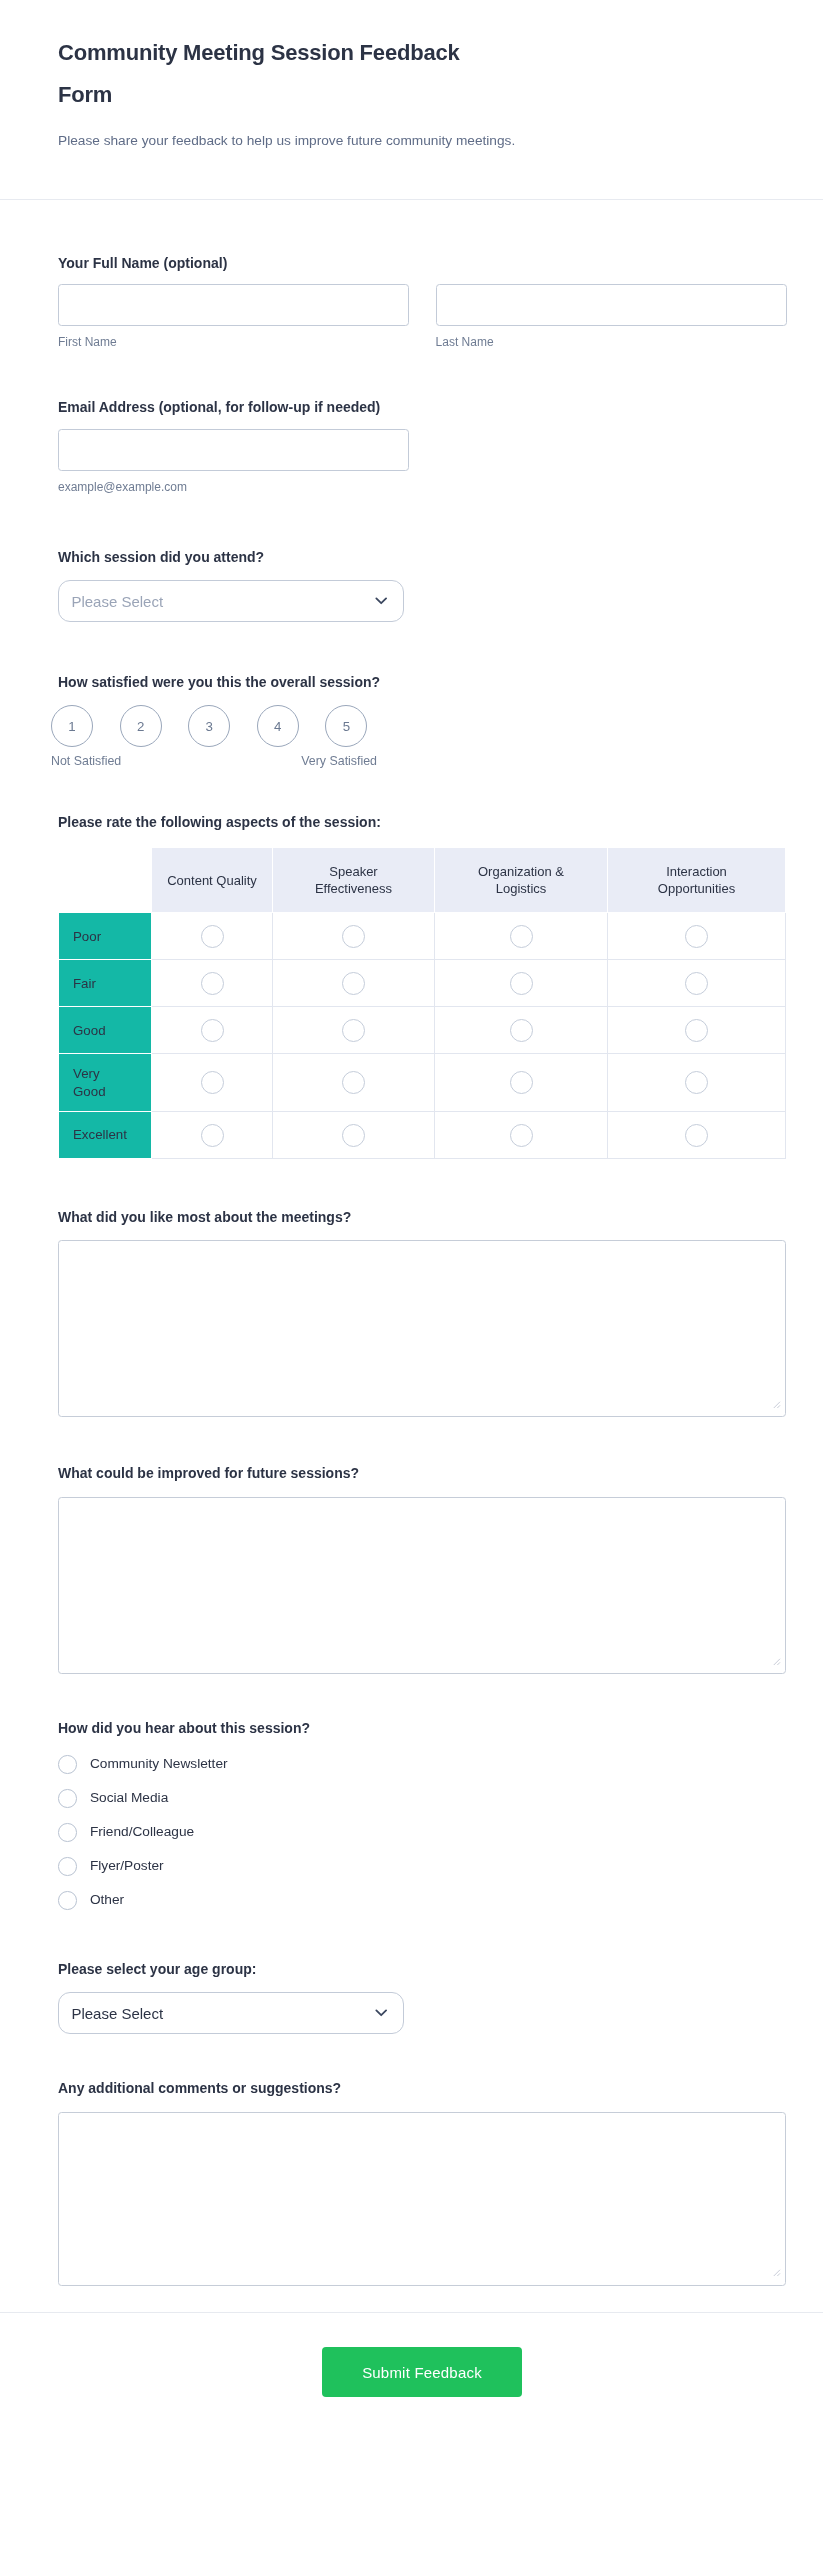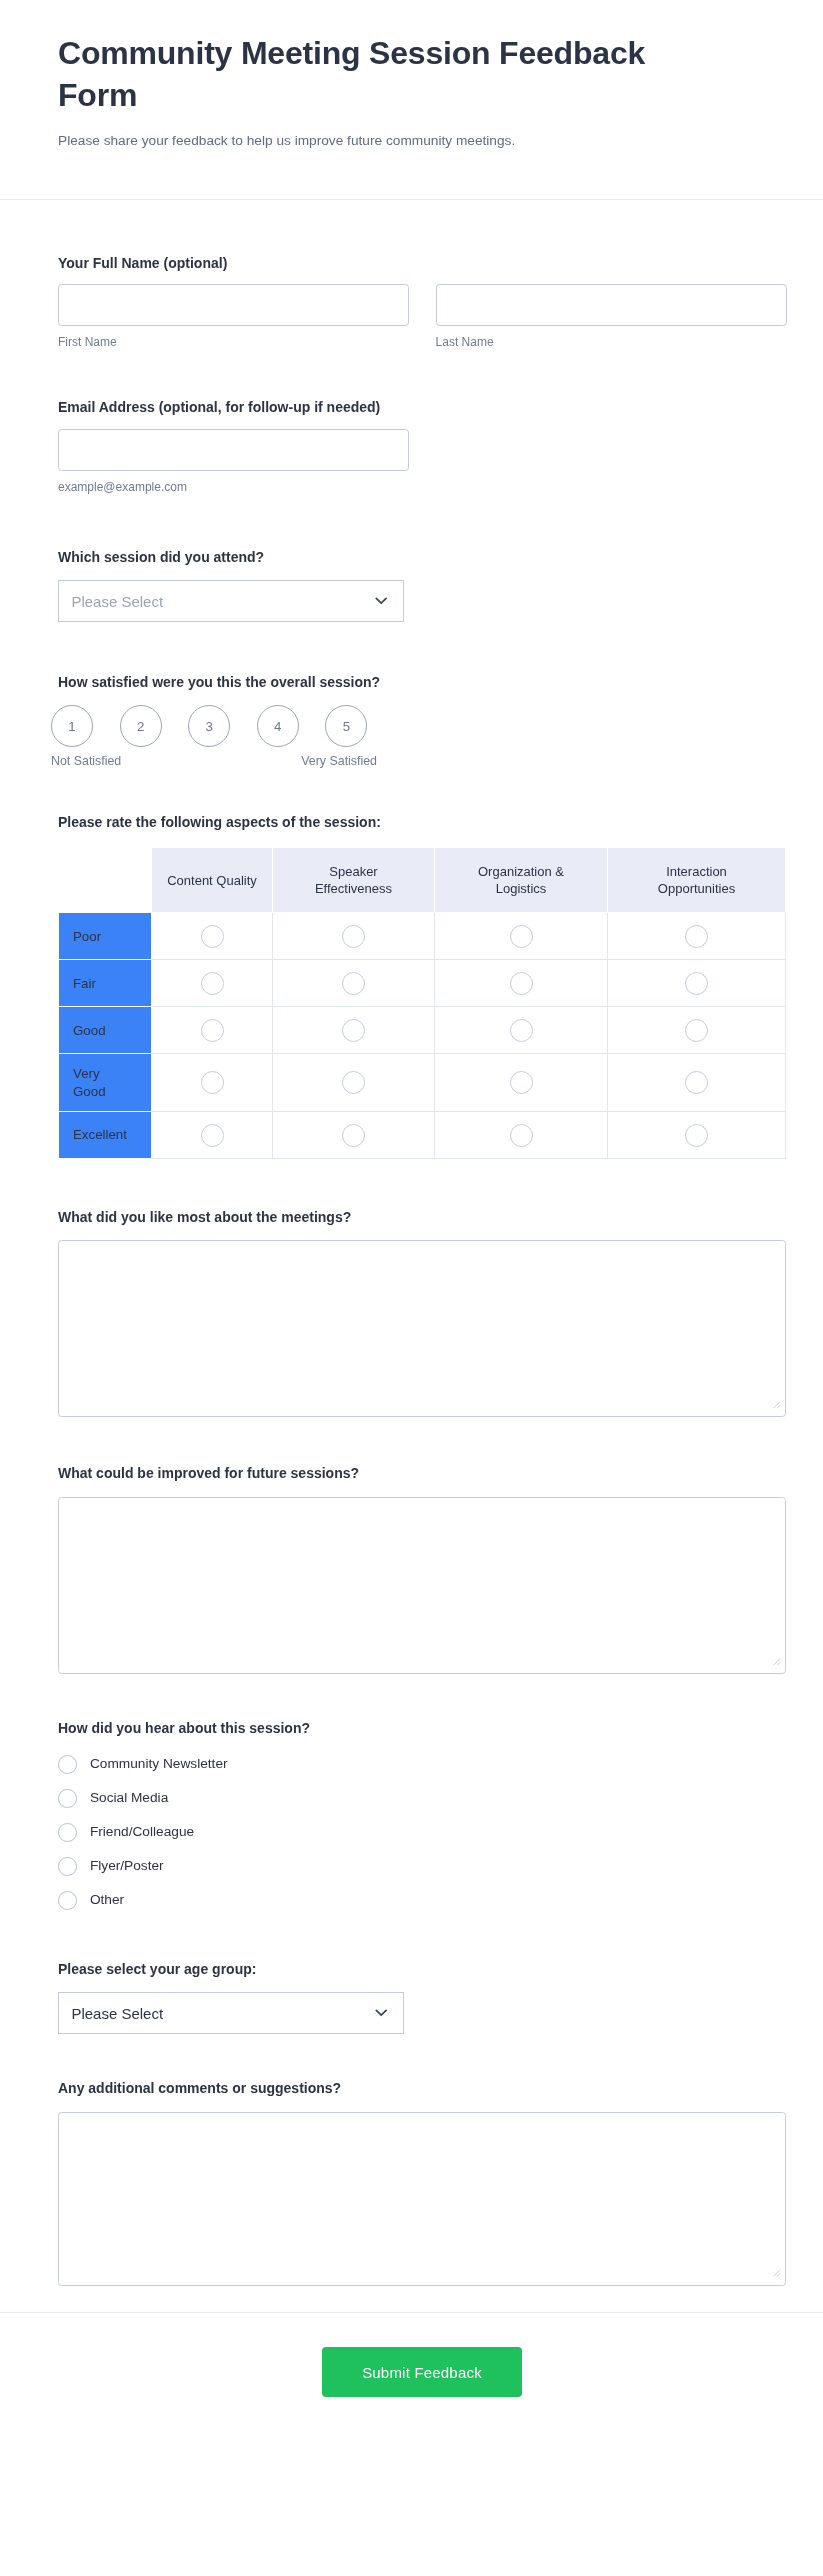--- a/index.html
+++ b/index.html
@@ -6,21 +6,21 @@
   body{
     width:823px;
     font-family:"Liberation Sans","DejaVu Sans",sans-serif;
     color:#2c3345;
     -webkit-font-smoothing:antialiased;
   }
   .content{padding-left:58px;padding-right:37px;}
   
   .form-header{padding-top:32px;}
   h1.form-title{
-    margin:0;font-size:32px;line-height:42px;font-weight:700;color:#2c3345;letter-spacing:-0.2px;
+    margin:0;font-size:22px;line-height:42px;font-weight:700;color:#2c3345;letter-spacing:-0.2px;
   }
   h1.form-title span{display:block;}
   .form-subtitle{margin-top:15px;font-size:13.7px;color:#5f6c87;line-height:19.5px;}
   hr.divider{border:none;border-top:0.9px solid #e7eaf0;margin:0;}
   hr.top-divider{margin-top:48px;}
   hr.bottom-divider{margin-top:26.6px;}
   
   .form-body{padding-top:53px;}
   .q-label{font-size:14px;font-weight:600;color:#2c3345;line-height:21px;}
   .q{margin-bottom:50px;}
@@ -38,21 +38,21 @@
   
   .fields-row{display:flex;gap:26.6px;margin-top:10.6px;}
   .field-col{width:351px;}
   input.text-input{
     box-sizing:border-box;width:351px;height:42px;border:0.9px solid #c3cbd8;border-radius:3.5px;
     background:#fff;font-size:13.3px;color:#2c3345;padding:0 10.6px;outline:none;display:block;
   }
   .sublabel{margin-top:9px;font-size:12px;color:#6f7c93;line-height:14px;}
   
   .select-box{
-    box-sizing:border-box;width:346px;height:42px;border:0.9px solid #c3cbd8;border-radius:0;
+    box-sizing:border-box;width:346px;height:42px;border:0.9px solid #c3cbd8;border-radius:12px;
     margin-top:12.4px;background:#fff;display:flex;align-items:center;justify-content:space-between;
     padding:0 16px 0 12.4px;cursor:pointer;
   }
   .select-value{font-size:15px;color:#9aa4b7;}
   .select-value.dark{color:#2c3345;}
   .chevron{flex:0 0 auto;display:flex;}
   
   .scale-row{display:flex;gap:26.6px;margin-top:12.4px;margin-left:-7px;}
   .scale-circle{
     box-sizing:border-box;width:42px;height:42px;border:0.9px solid #9aa7bb;border-radius:50%;
@@ -68,21 +68,21 @@
   table.matrix col.c2{width:162px;}
   table.matrix col.c3{width:173px;}
   table.matrix col.c4{width:178px;}
   table.matrix th.hcell{
     background:#e9ecf6;border:1.8px solid #ffffff;height:57px;font-size:13px;font-weight:500;
     color:#2c3345;text-align:center;vertical-align:middle;line-height:17.7px;padding:3.5px 7px;
   }
   table.matrix th.hcell span{display:inline-block;max-width:99px;}
   table.matrix th.corner{background:transparent;border:none;}
   table.matrix th.rowlabel{
-    background:#3b82f6;border:1.8px solid #ffffff;font-size:13.3px;font-weight:400;color:#2c3345;
+    background:#14b8a6;border:1.8px solid #ffffff;font-size:13.3px;font-weight:400;color:#2c3345;
     text-align:left;padding:10.6px 7px 10.6px 14px;line-height:17.7px;vertical-align:middle;
   }
   table.matrix th.rowlabel span{display:inline-block;max-width:42px;overflow:visible;white-space:normal;}
   table.matrix td.cell{
     border:0.9px solid #e2e6ef;background:#fff;height:44px;text-align:center;vertical-align:middle;
   }
   .matrix-radio{
     box-sizing:border-box;display:inline-block;width:23px;height:23px;border:0.9px solid #c5cdda;
     border-radius:50%;background:#fff;cursor:pointer;vertical-align:middle;
   }

